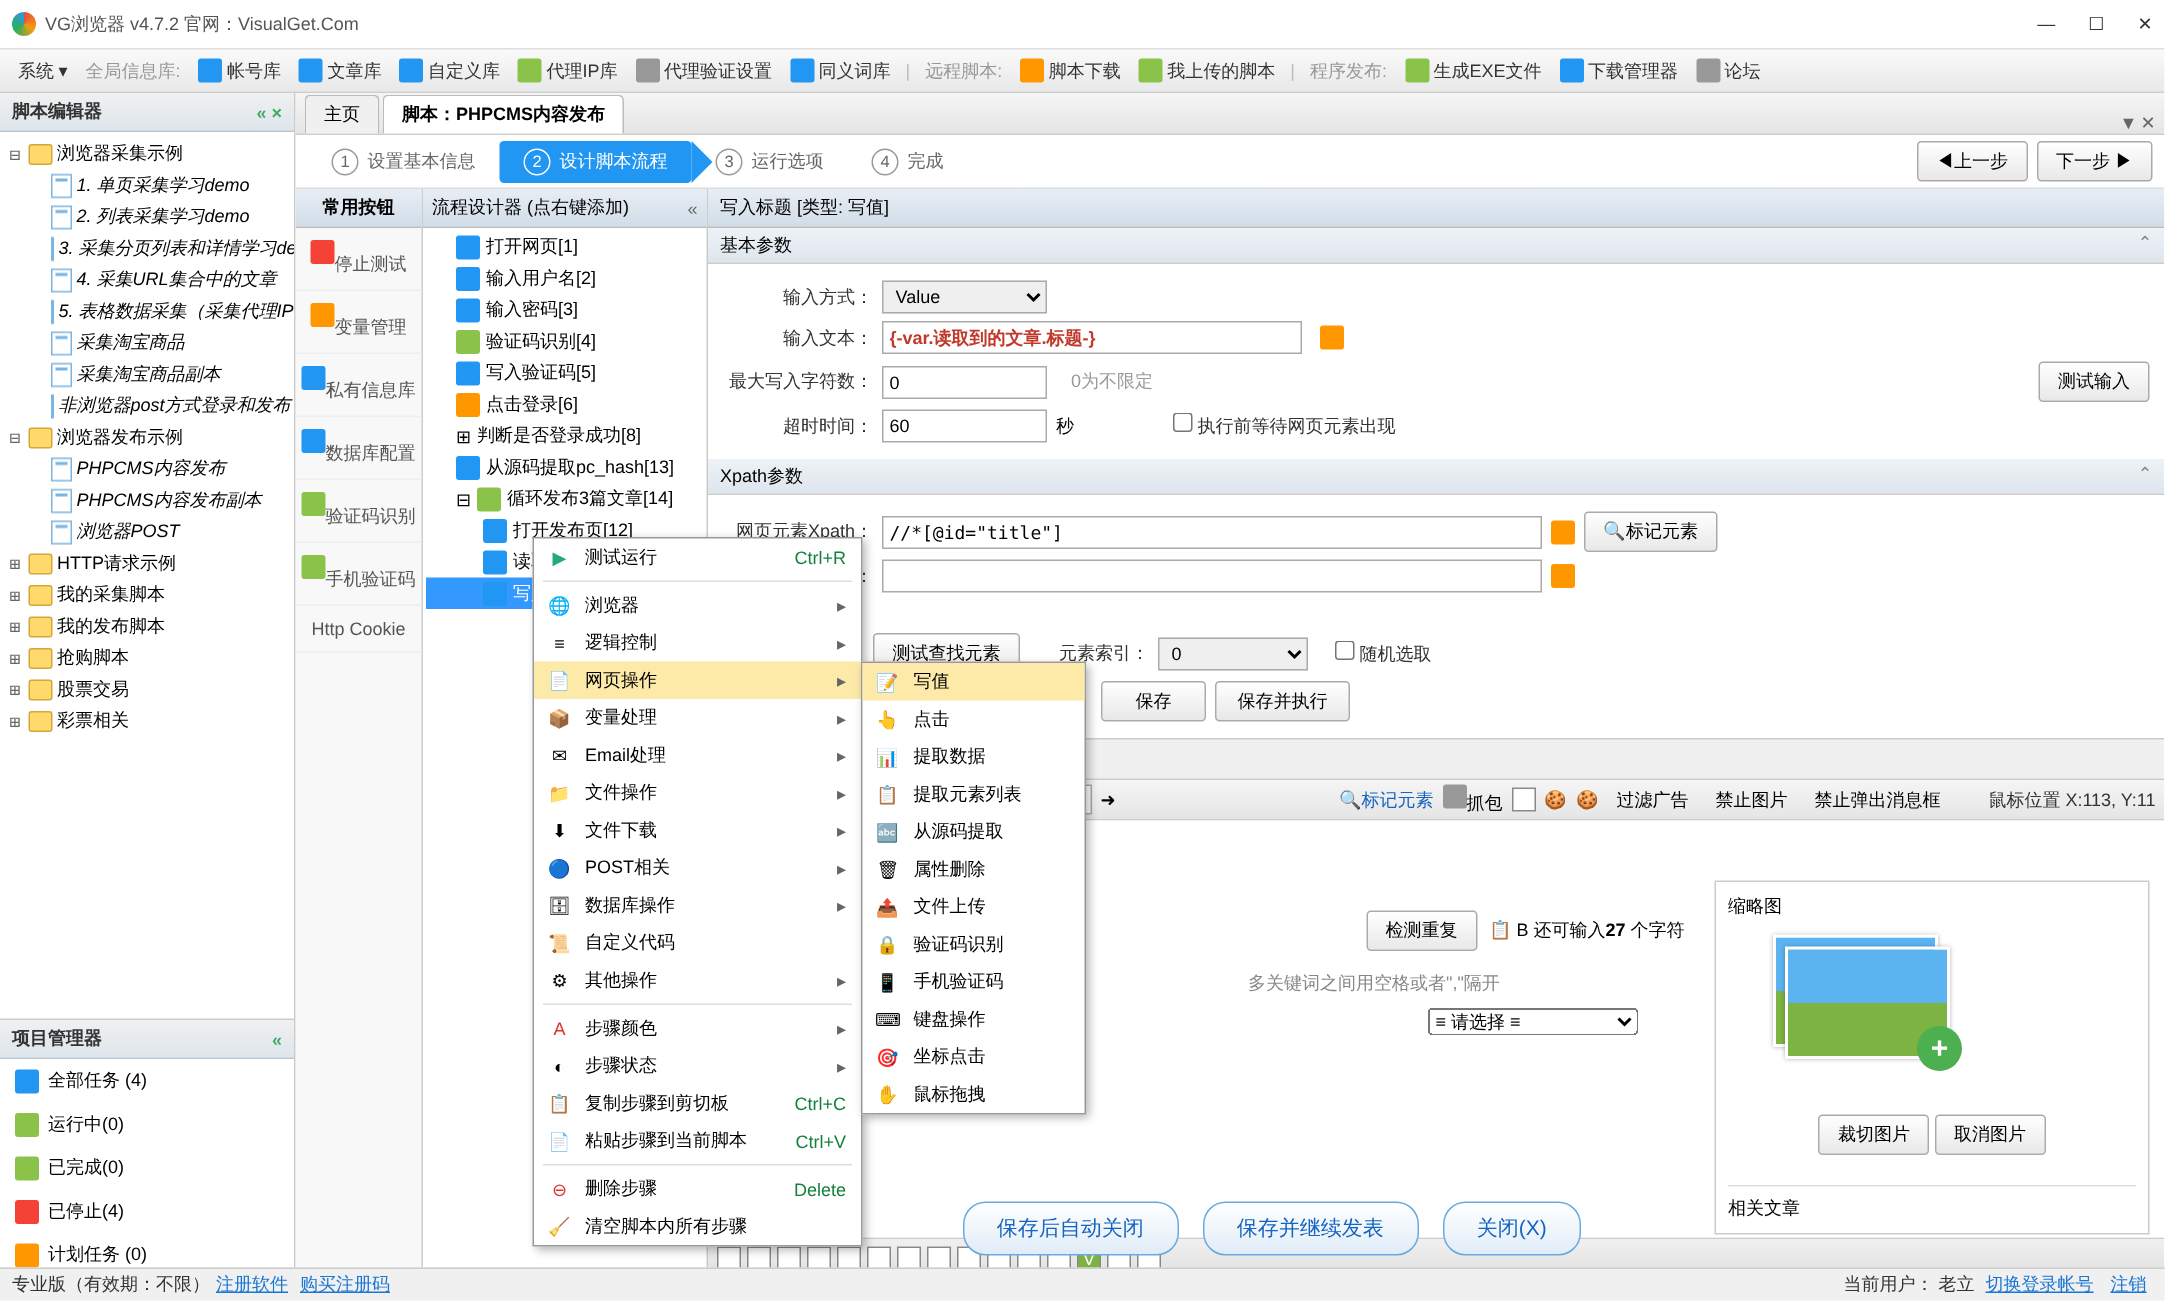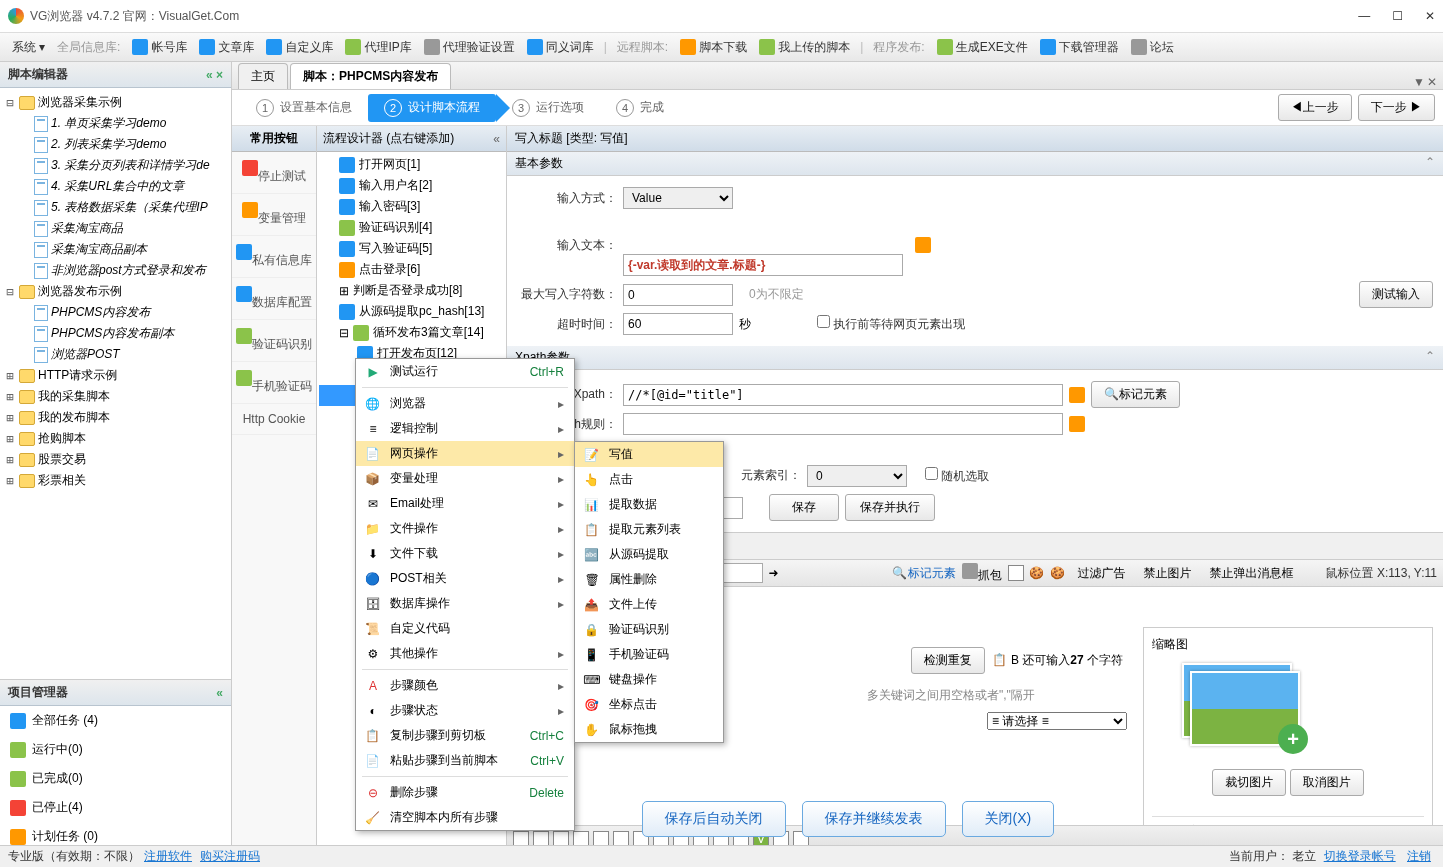--- a/index.html
+++ b/index.html
@@ -11,21 +11,21 @@
 .menubar{height:30px;background:linear-gradient(#fafafa,#e8e8e8);border-top:1px solid #ddd;border-bottom:1px solid #ccc;display:flex;align-items:center;padding:0 8px;gap:4px;}
 .menubar .item{display:flex;align-items:center;gap:3px;padding:2px 4px;color:#333;cursor:pointer;}
 .menubar .item.dis{color:#999;}
 .menubar .sep{color:#bbb;margin:0 2px;}
 .ico{display:inline-block;width:16px;height:16px;background:#8bc34a;border-radius:2px;}
 .ico.bl{background:#2196f3;}
 .ico.or{background:#ff9800;}
 .ico.rd{background:#f44336;}
 .ico.gr{background:#999;}
 .mainrow{display:flex;height:calc(100% - 78px);}
-.leftcol{width:232px;border-right:1px solid #ccc;display:flex;flex-direction:column;}
+.leftcol{width:197px;border-right:1px solid #ccc;display:flex;flex-direction:column;}
 .panel-hd{background:linear-gradient(#f0f0f0,#dde5ec);border-bottom:1px solid #b8c4cf;padding:4px 8px;display:flex;align-items:center;color:#333;font-weight:bold;}
 .panel-hd .chev{margin-left:auto;color:#4a6;}
 .tree{flex:1;overflow:auto;padding:4px 2px;background:#fff;}
 .tree .node{display:flex;align-items:center;padding:2px 2px;gap:3px;white-space:nowrap;cursor:pointer;}
 .tree .node .tw{width:12px;text-align:center;color:#666;font-family:monospace;}
 .tree .ind2{padding-left:32px;font-style:italic;}
 .fico{width:16px;height:14px;background:#ffd96b;border:1px solid #d4a838;border-radius:2px;display:inline-block;}
 .pico{width:14px;height:16px;background:#fff;border:1px solid #7ab4e0;display:inline-block;position:relative;}
 .pico:before{content:"";position:absolute;top:2px;left:2px;right:2px;height:2px;background:#7ab4e0;}
 .projmgr{border-top:1px solid #ccc;}
@@ -56,21 +56,21 @@
 .flowtree .l1{padding-left:20px;}
 .flowtree .l2{padding-left:38px;}
 .propcol{flex:1;background:#f4f4f4;display:flex;flex-direction:column;overflow:hidden;}
 .prophd{background:linear-gradient(#e8eef4,#d0dce8);padding:4px 8px;border-bottom:1px solid #bbb;}
 .propsec{background:linear-gradient(#eef2f6,#dde5ed);padding:3px 8px;border-bottom:1px solid #ccc;display:flex;}
 .propsec .chev{margin-left:auto;color:#888;}
 .propbody{padding:6px 10px;background:#fff;}
 .frow{display:flex;align-items:center;margin:5px 0;gap:6px;}
 .frow label{width:100px;text-align:right;color:#333;}
 .frow input[type=text],.frow select{border:1px solid #aaa;padding:2px 4px;height:22px;}
-.frow .wide{width:280px;margin-top:40px;}
+.frow .wide{width:280px;}
 .redtxt{color:#c0392b;font-weight:bold;}
 .proptabs{display:flex;background:#f0f0f0;border-top:1px solid #ccc;}
 .proptabs .pt{padding:4px 14px;border:1px solid #bbb;border-bottom:none;background:#fff;cursor:pointer;margin-right:2px;}
 .proptabs .pt.inactive{background:#e8e8e8;}
 .ctxmenu{position:absolute;background:#fff;border:1px solid #999;box-shadow:2px 2px 6px rgba(0,0,0,0.3);z-index:100;min-width:220px;}
 .ctxmenu .mi{display:flex;align-items:center;padding:4px 10px 4px 8px;gap:8px;cursor:pointer;}
 .ctxmenu .mi.hl{background:#fde9a8;}
 .ctxmenu .mi .arr{margin-left:auto;color:#666;}
 .ctxmenu .mi .sc{margin-left:auto;color:#15803d;}
 .ctxmenu .msep{height:1px;background:#ddd;margin:3px 6px;}
@@ -78,21 +78,21 @@
 .submenu{position:absolute;left:100%;top:0;}
 .browserbar{height:28px;background:linear-gradient(#f5f5f5,#e5e5e5);border-top:1px solid #ccc;border-bottom:1px solid #ccc;display:flex;align-items:center;padding:0 6px;gap:6px;}
 .browserbar input{flex:0 0 60px;border:1px solid #aaa;height:20px;padding:0 4px;}
 .browserbar .bbtn{padding:2px 6px;cursor:pointer;}
 .statusbar{position:absolute;bottom:0;left:0;right:0;height:22px;background:#f0f0f0;border-top:1px solid #ccc;display:flex;align-items:center;padding:0 8px;color:#333;}
 .statusbar a{color:#1976d2;text-decoration:underline;margin:0 4px;cursor:pointer;}
 .statusbar .r{margin-left:auto;}
 .contentarea{flex:1;background:#fff;overflow:auto;position:relative;}
 .formpane{position:absolute;right:10px;top:40px;width:290px;border:1px solid #ccc;padding:8px;background:#fff;}
 .bigbtns{position:absolute;bottom:30px;left:50%;transform:translateX(-80px);display:flex;gap:16px;}
-.bigbtn{padding:8px 22px;background:linear-gradient(#fff,#e0ecf8);border:1px solid #6aa9e0;border-radius:5px;color:#1565c0;font-size:14px;cursor:pointer;}
+.bigbtn{padding:8px 22px;background:linear-gradient(#fff,#e0ecf8);border:1px solid #6aa9e0;border-radius:15px;color:#1565c0;font-size:14px;cursor:pointer;}
 .thumbimg{width:110px;height:75px;background:linear-gradient(#5bb3f0 50%,#7cb342 50%);border:2px solid #fff;box-shadow:0 0 3px rgba(0,0,0,0.3);position:relative;margin:8px;}
 .addcircle{position:absolute;right:-10px;bottom:-10px;width:30px;height:30px;border-radius:50%;background:#4caf50;color:#fff;display:flex;align-items:center;justify-content:center;font-size:20px;font-weight:bold;}
 .bottombar{height:26px;background:linear-gradient(#f0f0f0,#e0e0e0);border-top:1px solid #ccc;display:flex;align-items:center;padding:0 6px;gap:4px;}
 .sqico{width:16px;height:16px;display:inline-block;border:1px solid #888;background:#fff;}
 </style>
 </head>
 <body>
 
 <div class="titlebar">
   <span class="logo"></span>
@@ -473,21 +473,21 @@
           <div style="position:absolute;top:100px;left:360px;color:#888">多关键词之间用空格或者","隔开</div>
           <div style="position:absolute;top:125px;left:480px"><select style="width:140px"><option>≡ 请选择 ≡</option></select></div>
           <div class="formpane">
             <div>缩略图</div>
             <div style="position:relative;display:inline-block;margin:10px 0 10px 30px">
               <div class="thumbimg" style="position:absolute;top:-8px;left:-8px;z-index:0"></div>
               <div class="thumbimg" style="position:relative;z-index:1">
                   <div class="addcircle">+</div>
                 </div>
             </div>
-            <div style="text-align:center;margin-top:2px">
+            <div style="text-align:center;margin-top:16px">
               <button class="btn">裁切图片</button>
               <button class="btn">取消图片</button>
             </div>
             <div style="margin-top:20px;border-top:1px solid #ddd;padding-top:6px">相关文章</div>
           </div>
         </div>
         <div class="bottombar">
           <span class="sqico"></span>
             <span class="sqico"></span>
             <span class="sqico"></span>

